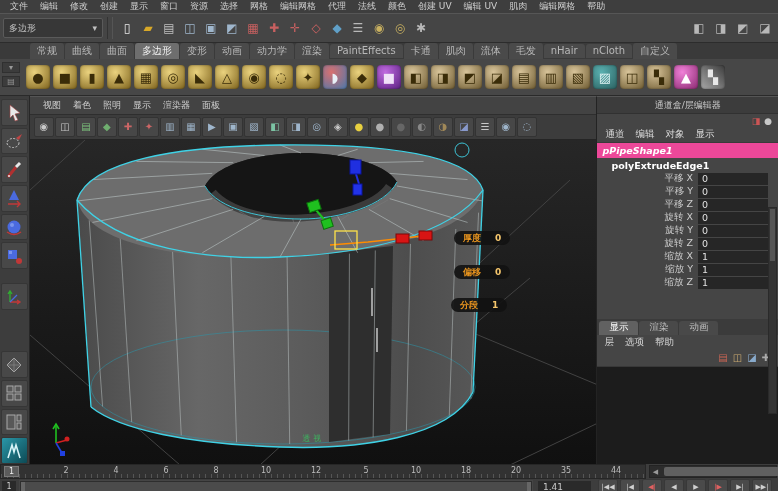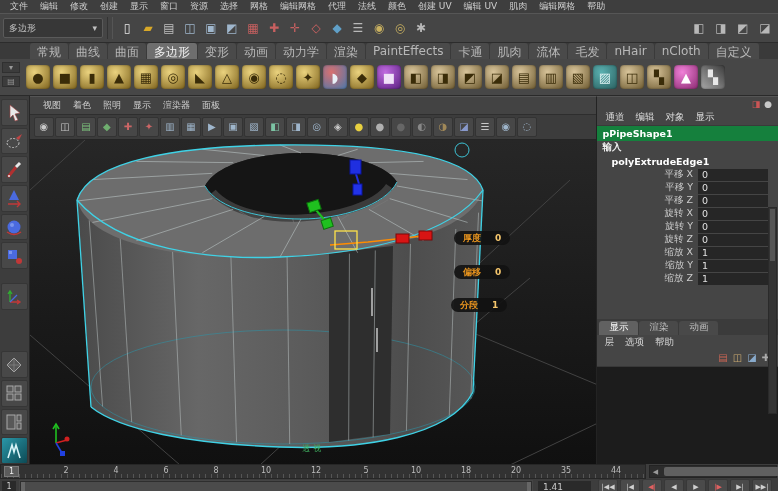--- a/index.html
+++ b/index.html
@@ -12,21 +12,21 @@
   
   .menubar{height:13px;background:#3e3e3e;display:flex;align-items:center;padding:0 4px;font-size:9px;color:#cfcfcf;}
   .menu-item{padding:0 6px;white-space:nowrap;cursor:default;}
   
   .statusline{height:28px;background:#454545;border-top:1px solid #565656;border-bottom:1px solid #2c2c2c;display:flex;align-items:center;padding:0 3px;gap:2px;}
   .mode-dd{width:88px;height:18px;background:#373737;border:1px solid #5a5a5a;border-radius:2px;display:flex;align-items:center;justify-content:space-between;padding:0 5px;font-size:9px;color:#c0c0c0;}
   .sl-sep{width:4px;height:22px;border-left:1px solid #333;border-right:1px solid #555;margin:0 2px;}
   .icn{width:20px;height:20px;display:flex;align-items:center;justify-content:center;font-size:12px;line-height:1;}
   .sl-right{margin-left:auto;display:flex;gap:2px;}
   
-  .shelftabs{height:16px;background:#3a3a3a;display:flex;align-items:flex-start;gap:1px;padding-left:30px;font-size:12px;}
+  .shelftabs{height:16px;background:#3a3a3a;display:flex;align-items:center;gap:1px;padding-left:30px;font-size:10px;}
   .shelf-tab{padding:1px 7px 2px;background:#4a4a4a;color:#b8b8b8;border-radius:3px 3px 0 0;white-space:nowrap;}
   .shelf-tab.active{background:#6e6e6e;color:#f0f0f0;}
   .shelfrow{height:36px;background:#474747;display:flex;align-items:center;gap:3px;padding-left:26px;position:relative;border-bottom:1px solid #2a2a2a;}
   .shelf-side{position:absolute;left:2px;top:3px;width:18px;display:flex;flex-direction:column;gap:3px;align-items:center;font-size:8px;color:#999;}
   .shelf-side span{background:#3c3c3c;width:16px;text-align:center;border:1px solid #303030;}
   .shelf-icon{width:24px;height:24px;border-radius:4px;display:flex;align-items:center;justify-content:center;font-size:13px;line-height:1;box-shadow:inset 0 0 2px rgba(0,0,0,.5);}
   
   .main{display:flex;height:368px;}
   .toolbox{width:29px;background:#3d3d3d;border-right:1px solid #272727;display:flex;flex-direction:column;align-items:center;padding-top:3px;gap:2px;}
   .tool-btn{width:25px;height:25px;background:#484848;border:1px solid #363636;border-radius:2px;display:flex;align-items:center;justify-content:center;}
@@ -34,27 +34,27 @@
   
   .viewport-panel{width:568px;display:flex;flex-direction:column;background:#333;border-top:1px solid #555;}
   .vp-menu{height:17px;background:#434343;display:flex;align-items:center;gap:2px;padding:0 8px;font-size:9px;color:#cfcfcf;border-bottom:1px solid #2e2e2e;}
   .vp-menu span{padding:0 5px;white-space:nowrap;}
   .vp-toolbar{height:24px;background:#3c3c3c;display:flex;align-items:center;gap:1px;padding:0 4px;border-bottom:1px solid #252525;}
   .vp-icon{width:18px;height:18px;background:#474747;border:1px solid #333;border-radius:2px;display:flex;align-items:center;justify-content:center;font-size:10px;line-height:1;}
   .scene{flex:1;position:relative;background:linear-gradient(#272727,#1a1a1a 55%,#101010);overflow:hidden;}
   .scene svg{position:absolute;left:0;top:0;}
   .hud-pill{position:absolute;height:14px;background:rgba(18,18,18,.9);border-radius:7px;display:flex;align-items:center;padding:0 9px;font-size:9px;font-weight:bold;color:#e8941e;white-space:nowrap;}
   .hud-pill .val{color:#f6c76d;margin-left:14px;}
-  .camera-label{position:absolute;left:50%;transform:translateX(-50%);bottom:10px;color:#3fae5f;font-size:8px;letter-spacing:3px;}
+  .camera-label{position:absolute;left:50%;transform:translateX(-50%);bottom:20px;color:#3fae5f;font-size:8px;letter-spacing:3px;}
   
   .right-panel{width:181px;background:#454545;border-left:1px solid #232323;border-top:1px solid #555;display:flex;flex-direction:column;font-size:9.5px;position:relative;}
   .cb-title{height:16px;background:#3c3c3c;border-bottom:1px solid #313131;display:flex;align-items:center;justify-content:center;font-size:9px;color:#c8c8c8;}
   .cb-iconrow{height:13px;display:flex;justify-content:flex-end;align-items:center;gap:4px;padding-right:6px;font-size:9px;}
   .cb-menu{height:15px;display:flex;align-items:center;gap:11px;padding:0 8px;color:#dcdcdc;border-bottom:1px solid #3a3a3a;}
-  .cb-shape{height:15px;background:#15803d;color:#fff;font-weight:bold;display:flex;align-items:center;padding:0 5px;}
+  .cb-shape{height:15px;background:#ec4899;color:#fff;font-weight:bold;display:flex;align-items:center;padding:0 5px;font-style:italic;}
   .cb-inputs{height:13px;color:#f0f0f0;font-weight:bold;display:flex;align-items:center;padding:0 5px;}
   .cb-node{height:14px;color:#fff;font-weight:bold;display:flex;align-items:center;padding:0 14px;}
   .cb-attr-row{height:13px;display:flex;align-items:center;}
   .cb-attr-label{flex:1;text-align:right;padding-right:5px;color:#cccccc;white-space:nowrap;}
   .cb-attr-value{width:66px;height:12px;background:#262626;color:#e0e0e0;padding-left:4px;margin-right:10px;display:flex;align-items:center;}
   .cb-scroll{position:absolute;right:1px;top:110px;width:7px;height:205px;background:#343434;border:1px solid #2a2a2a;}
   .cb-scroll i{display:block;margin:1px;height:52px;background:#565656;}
   .cb-filler{flex:1;}
   
   .le-tabs{height:15px;display:flex;gap:1px;padding:1px 2px 0;background:#3b3b3b;align-items:flex-end;}
@@ -427,32 +427,32 @@
             <span>分段</span>
             <span class="val">1</span>
           </div>
 
       </div>
       <div class="camera-label">透视</div>
     </div>
   </div>
 
   <div class="right-panel">
+    <div class="cb-title">通道盒/层编辑器</div>
     <div class="cb-iconrow">
       <span style="color: rgb(204, 85, 85);">◨</span>
         <span style="color: rgb(200, 200, 200);">●</span>
     </div>
     <div class="cb-menu">
       <span>通道</span>
         <span>编辑</span>
         <span>对象</span>
         <span>显示</span>
     </div>
     <div class="cb-shape">pPipeShape1</div>
-    <div class="cb-inputs">输入</div>
     <div class="cb-node">polyExtrudeEdge1</div>
     <div>
 
         <div class="cb-attr-row">
           <span class="cb-attr-label">平移 X</span>
           <span class="cb-attr-value">0</span>
         </div>
 
         <div class="cb-attr-row">
           <span class="cb-attr-label">平移 Y</span>

